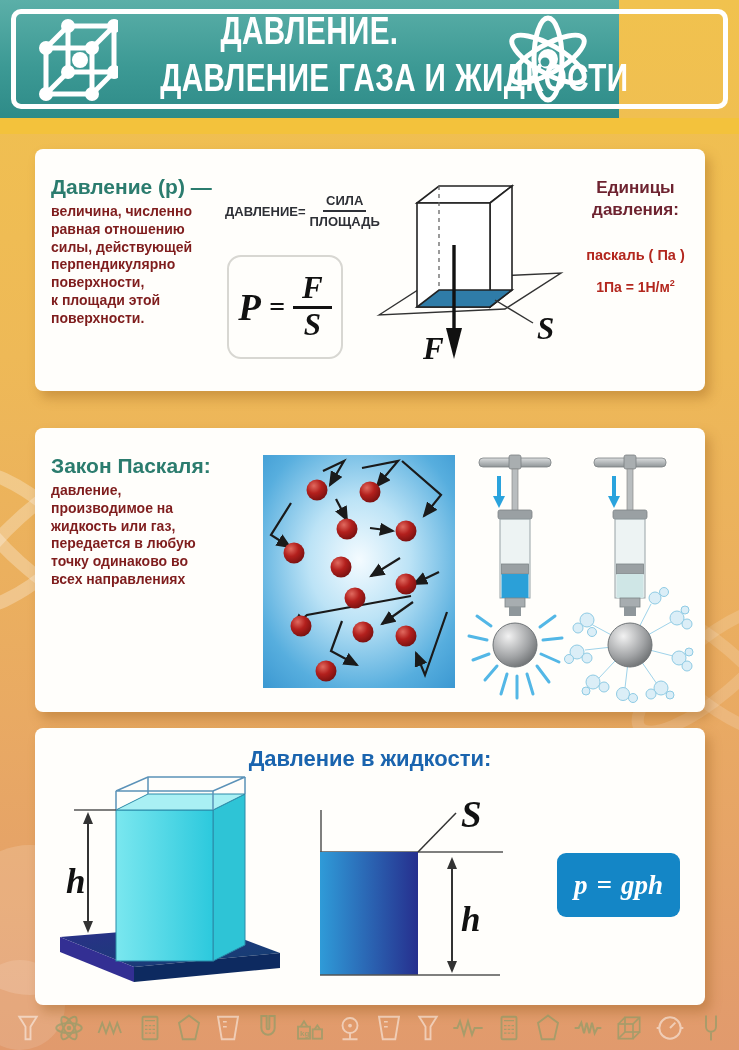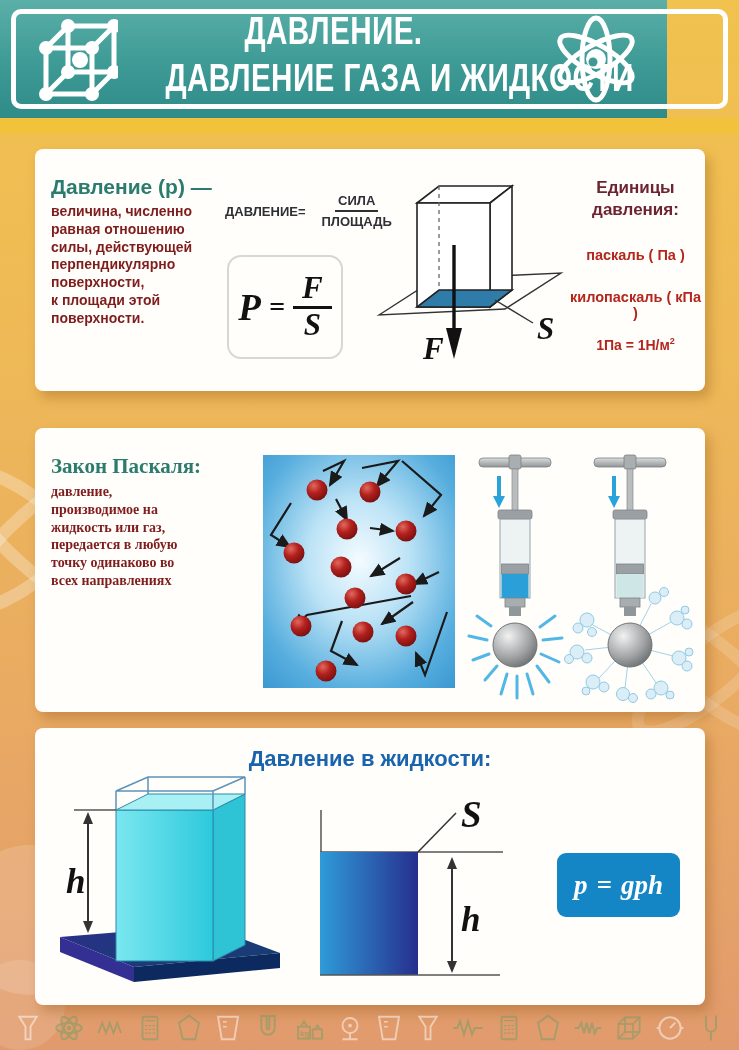--- a/index.html
+++ b/index.html
@@ -1,20 +1,20 @@
 <!DOCTYPE html>
 <html><head>
 <meta charset="utf-8">
 <style>
   html,body{margin:0;padding:0;background:#888;}
   .poster{position:relative;width:739px;height:1050px;overflow:hidden;
     font-family:"Liberation Sans",sans-serif;
     background:linear-gradient(180deg,#f1c24e 0%,#eeb957 34%,#e9aa63 68%,#e19a6d 100%);}
   
-  .header{position:absolute;left:0;top:0;width:667px;height:118px;
+  .header{position:absolute;left:0;top:0;width:619px;height:118px;
     background:linear-gradient(180deg,#5bafa8 0%,#3d9a95 55%,#2e8b88 100%);}
   .header-frame{position:absolute;left:11px;top:9px;width:717px;height:100px;
     border:5px solid #fff;border-radius:10px;box-sizing:border-box;}
   .title{position:absolute;left:118px;right:118px;top:8px;text-align:center;color:#fff;font-weight:bold;}
   .title .l1,.title .l2{font-size:38px;line-height:47px;transform:scaleX(.78);white-space:nowrap;letter-spacing:.5px;}
   .hicon{position:absolute;}
   .hicon.cube{left:30px;top:14px;}
   .hicon.atom{right:24px;top:12px;}
   .strip{position:absolute;left:0;top:118px;width:739px;height:16px;background:#f3c23c;}
   
@@ -25,21 +25,21 @@
     box-shadow:5px 7px 12px rgba(150,92,25,.38);}
   #card1{left:35px;top:149px;width:670px;height:242px;}
   #card2{left:35px;top:428px;width:670px;height:284px;}
   #card3{left:35px;top:728px;width:670px;height:277px;}
   .c-heading{color:#2b7c6e;font-size:21px;font-weight:bold;margin:0 0 4px 0;}
   .c-body{color:#7f1d1d;font-size:14px;font-weight:bold;line-height:1.27;white-space:pre-line;}
   .abs{position:absolute;}
   
   .word-formula{position:absolute;left:190px;top:44px;display:flex;align-items:center;
     font-weight:bold;color:#2e3036;font-size:13px;}
-  .frac{display:flex;flex-direction:column;align-items:center;margin-left:16px;}
+  .frac{display:flex;flex-direction:column;align-items:center;margin-left:4px;}
   .frac .num{padding:0 3px 2px;border-bottom:2px solid #2e3036;}
   .frac .den{padding-top:2px;}
   .formula-box{position:absolute;left:192px;top:106px;width:116px;height:104px;
     border:2px solid #d8d7d2;border-radius:14px;box-sizing:border-box;
     display:flex;align-items:center;justify-content:center;
     font-family:"Liberation Serif",serif;font-style:italic;font-weight:bold;color:#111;}
   .pfs{display:flex;align-items:center;gap:8px;}
   .pfs .lhs{font-size:37px;}
   .pfs .eq{font-size:28px;}
   .frac2{display:flex;flex-direction:column;align-items:center;font-size:31px;line-height:1.05;}
@@ -165,27 +165,26 @@
       <line x1="89" y1="78" x2="89" y2="164" stroke="#111" stroke-width="3.4"></line>
       <polygon points="89,192 81,161 97,161" fill="#111"></polygon>
       <text x="58" y="192" font-size="31" font-style="italic" font-weight="bold" fill="#111">F</text>
       <text x="172" y="172" font-size="31" font-style="italic" font-weight="bold" fill="#111">S</text>
     </svg>
 
     <div class="units">
       <div class="u-head">Единицы
 давления:</div>
       <div class="u-item">паскаль ( Па )</div>
-      <div class="u-item">килопаскаль ( кПа )</div>
       <div class="u-eq"><span>1Па = 1Н/м</span><sup>2</sup></div>
     </div>
   </div>
 
   <div class="card" id="card2">
-    <div class="abs" style="left:16px;top:26px;width:225px;font-family:Liberation Serif, serif;">
+    <div class="abs" style="left:16px;top:26px;width:225px;">
       <div class="c-heading">Закон Паскаля:</div>
       <div class="c-body">давление,
 производимое на
 жидкость или газ,
 передается в любую
 точку одинаково во
 всех направлениях</div>
     </div>
 
     <svg class="abs" style="left:228px;top:27px;" width="192" height="233" viewBox="0 0 192 233">

